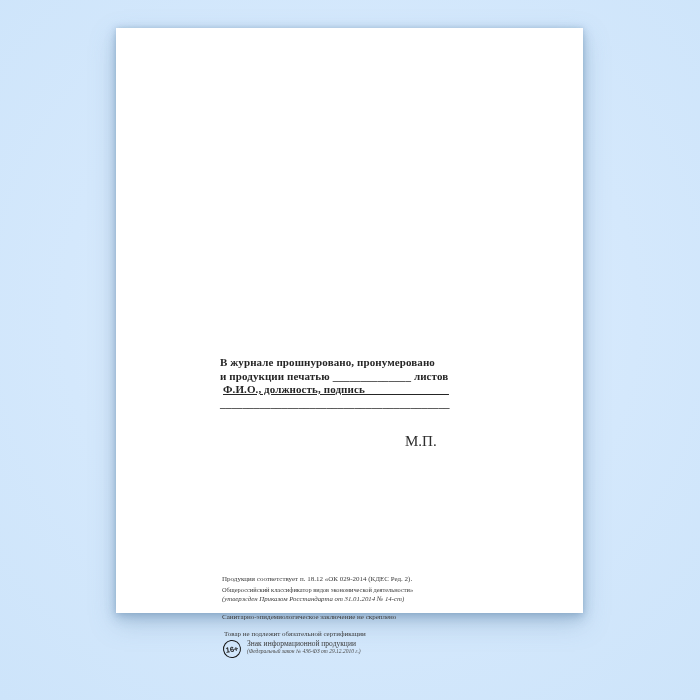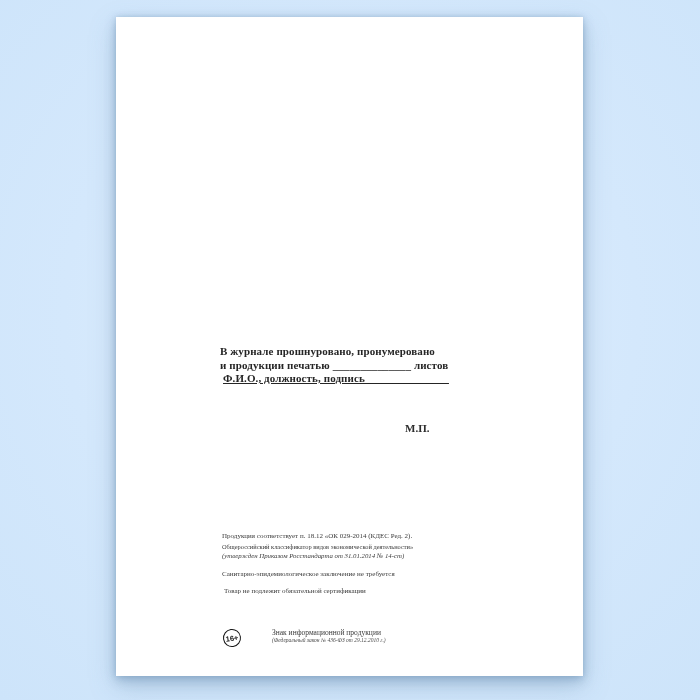--- a/index.html
+++ b/index.html
@@ -5,96 +5,97 @@
   html,body{margin:0;padding:0;}
   body{
     width:700px;height:700px;overflow:hidden;
     font-family:"Liberation Serif", serif;
   }
   .scene{
     position:relative;width:700px;height:700px;
     background:radial-gradient(circle at 50% 45%, #e0effe 0%, #d4e8fc 55%, #cde4fa 100%);
   }
   .paper{
-    position:absolute;left:116px;top:17px;width:467px;height:659px;
+    position:absolute;left:116px;top:28px;width:467px;height:585px;
     background:#ffffff;
     box-shadow:0 4px 10px rgba(104,140,176,0.45),
                0 10px 24px rgba(104,140,176,0.35),
                0 0 5px rgba(104,140,176,0.30);
   }
   
   .cert-block{
     position:absolute;left:104px;top:328px;width:222px;
     font-family:"Liberation Serif", serif;
     font-size:11px;line-height:13.5px;font-weight:bold;
     color:#262626;letter-spacing:0.1px;white-space:nowrap;
   }
   .cert-line{height:13.5px;}
   .cert-line.indent{padding-left:3px;text-decoration:underline;}
   .stamp{
     position:absolute;left:289px;top:405px;width:40px;
     font-family:"Liberation Serif", serif;
-    font-size:11px;font-weight:bold;color:#2e2e2e;
+    font-size:15px;font-weight:normal;color:#2e2e2e;
   }
   
   .compliance{
     position:absolute;left:106px;top:515px;width:250px;
     font-family:"Liberation Serif", serif;
     color:#3a3a3a;white-space:nowrap;
   }
-  .comp-l1{font-size:7px;line-height:9.5px;}
+  .comp-l1{font-size:7px;line-height:9.5px;margin-top:32px;}
   .comp-l2{font-size:6.4px;line-height:9.5px;}
   .comp-l3{font-size:6.8px;line-height:9.5px;font-style:italic;}
   .comp-gap{height:9px;}
   .comp-single{font-size:7px;line-height:9px;}
   .comp-single.indent{padding-left:2px;}
   .gap17{height:8.5px;}
   
   .age-row{
     position:absolute;left:107px;top:611px;
     display:flex;align-items:flex-start;
   }
   .age-badge{
     width:16px;height:16px;border:1.7px solid #161616;border-radius:50%;
     display:flex;align-items:center;justify-content:center;
     font-family:"Liberation Sans", sans-serif;
     font-size:7.5px;font-weight:bold;color:#161616;
     transform:rotate(-8deg);
     flex:0 0 auto;margin-top:1px;
   }
-  .age-text{margin-left:31px;}
+  .age-text{margin-left:6px;}
   .age-title{
     font-family:"Liberation Serif", serif;
     font-size:7.5px;line-height:9px;color:#3a3a3a;
   }
   .age-law{
     font-family:"Liberation Serif", serif;
     font-size:5.5px;line-height:7px;font-style:italic;color:#4a4a4a;
   }
 </style>
 </head>
 <body>
 
 <div class="scene">
   <div class="paper">
 
     <div class="cert-block">
       <div class="cert-line">В журнале прошнуровано, пронумеровано</div>
       <div class="cert-line">и продукции печатью ______________ листов</div>
       <div class="cert-line indent">Ф.И.О., должность, подпись_______________</div>
+      <div class="cert-line">_________________________________________</div>
     </div>
 
     <div class="stamp">М.П.</div>
 
     <div class="compliance">
       <div class="comp-l1">Продукция соответствует п. 18.12 «ОК 029-2014 (КДЕС Ред. 2).</div>
       <div class="comp-l2">Общероссийский классификатор видов экономической деятельности»</div>
       <div class="comp-l3">(утвержден Приказом Росстандарта от 31.01.2014 № 14-ст)</div>
       <div class="comp-gap"></div>
-      <div class="comp-single">Санитарно-эпидемиологическое заключение не требуется</div>
+      <div class="comp-single">Санитарно-эпидемиологическое заключение не скреплено</div>
       <div class="gap17"></div>
       <div class="comp-single indent">Товар не подлежит обязательной сертификации</div>
       <div class="gap17"></div>
     </div>
 
     <div class="age-row">
       <div class="age-badge">16+</div>
       <div class="age-text">
         <div class="age-title">Знак информационной продукции</div>
         <div class="age-law">(Федеральный закон № 436-ФЗ от 29.12.2010 г.)</div>

